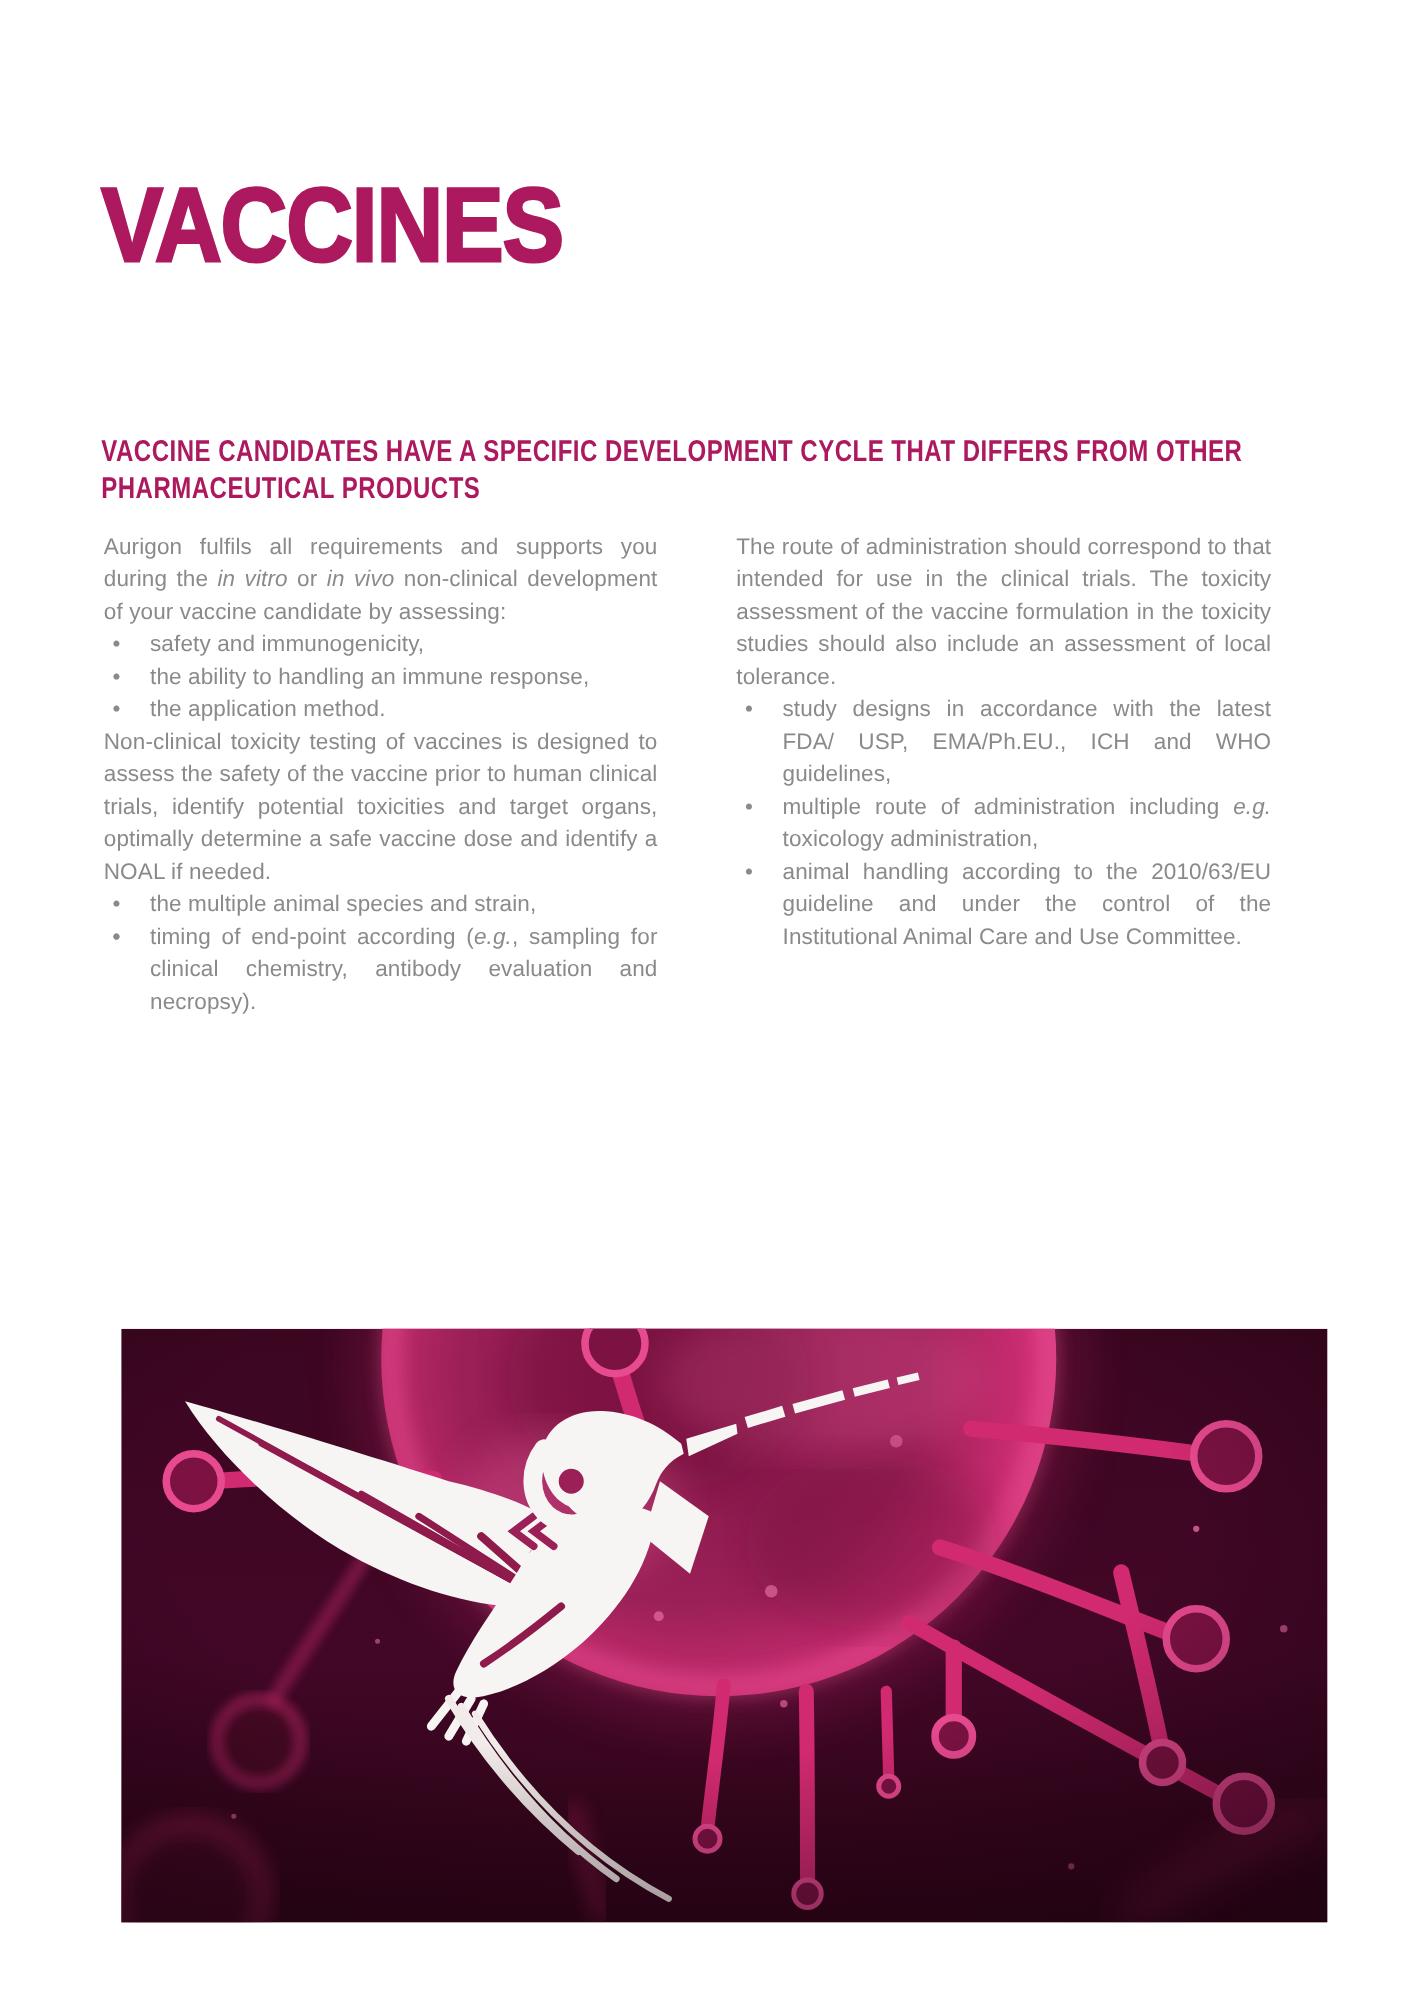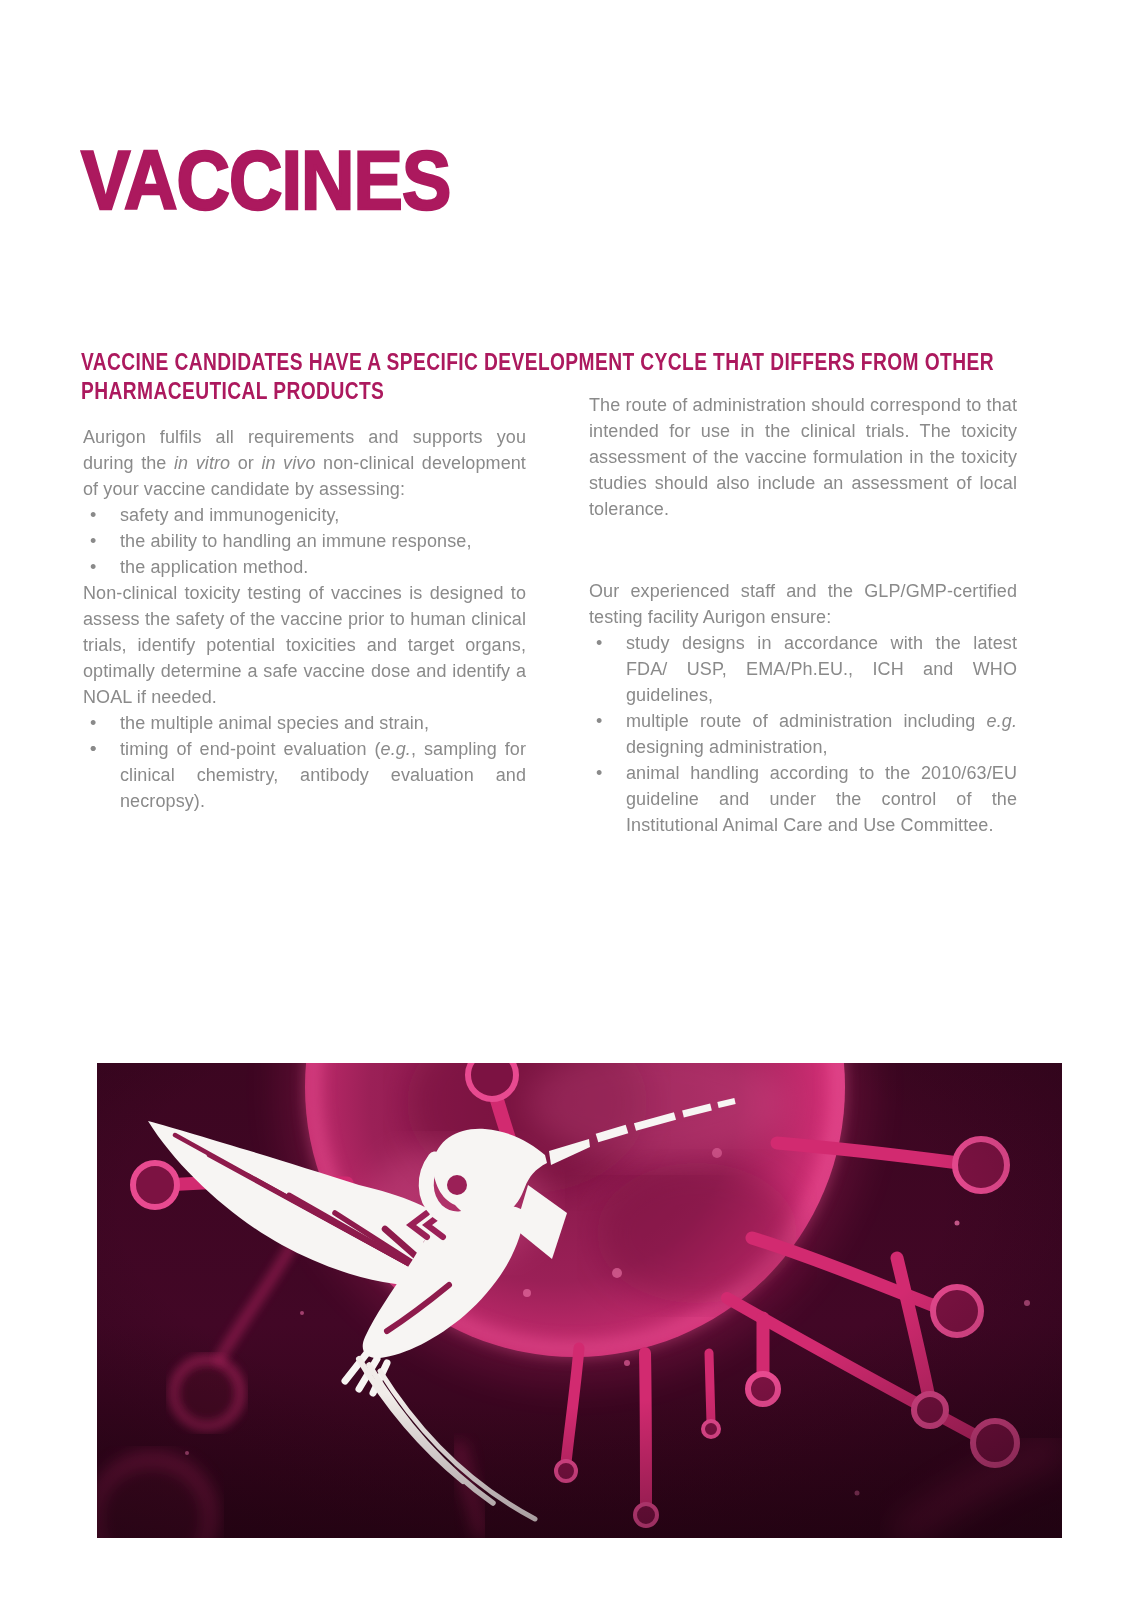--- a/index.html
+++ b/index.html
@@ -21,21 +21,21 @@
     position:absolute;left:81px;top:347px;margin:0;width:1150px;
     font-size:24px;line-height:29px;font-weight:bold;letter-spacing:.5px;
     color:var(--accent);transform:scaleX(.8);transform-origin:0 0;
   }
   .col{
     position:absolute;color:var(--body-gray);
     font-size:18px;line-height:26px;letter-spacing:.1px;
     text-align:justify;
   }
   #left-col{left:83px;top:424px;width:443px;}
-  #right-col{left:589px;top:392px;width:428px;}
+  #right-col{left:589px;top:424px;width:428px;}
   .block{margin-top:26px;}
   .col .block:first-child{margin-top:0;}
   .col ul.bullets{margin-top:0;}
   .para{margin:0;}
   .para + .para{margin-top:56px;}
   ul.bullets{margin:0;padding:0;list-style:none;}
   ul.bullets li{position:relative;padding-left:37px;text-align:justify;}
   ul.bullets .marker{position:absolute;left:7px;top:0;}
   .figure-wrap{
     position:absolute;left:97px;top:1063px;width:965px;height:475px;
@@ -55,30 +55,29 @@
       <p class="block para"><span>Aurigon fulfils all requirements and supports you during the </span><i>in vitro</i><span> or </span><i>in vivo</i><span> non-clinical development of your vaccine candidate by assessing:</span></p>
       <ul class="block bullets">
         <li><span class="marker">•</span><span>safety and immunogenicity,</span></li>
         <li><span class="marker">•</span><span>the ability to handling an immune response,</span></li>
         <li><span class="marker">•</span><span>the application method.</span></li>
       </ul>
       <p class="block para"><span>Non-clinical toxicity testing of vaccines is designed to assess the safety of the vaccine prior to human clinical trials, identify potential toxicities and target organs, optimally determine a safe vaccine dose and identify a NOAL if needed.</span></p>
       <ul class="block bullets">
         <li><span class="marker">•</span><span>the multiple animal species and strain,</span></li>
         <li><span class="marker">•</span></li>
-        <li><span class="marker">•</span><span>timing of end-point evaluation (</span><i>e.g.</i><span>, sampling for clinical chemistry, antibody evaluation and necropsy).</span></li>
+        <li><span class="marker">•</span><span>timing of end-point according (</span><i>e.g.</i><span>, sampling for clinical chemistry, antibody evaluation and necropsy).</span></li>
       </ul>
     </div>
 
   <div class="col" id="right-col">
       <p class="block para"><span>The route of administration should correspond to that intended for use in the clinical trials. The toxicity assessment of the vaccine formulation in the toxicity studies should also include an assessment of local tolerance.</span></p>
-      <p class="block para"><span>Our experienced staff and the GLP/GMP-certified testing facility Aurigon ensure:</span></p>
       <ul class="block bullets">
         <li><span class="marker">•</span><span>study designs in accordance with the latest FDA/ USP, EMA/Ph.EU., ICH and WHO guidelines,</span></li>
-        <li><span class="marker">•</span><span>multiple route of administration including </span><i>e.g.</i><span> designing administration,</span></li>
+        <li><span class="marker">•</span><span>multiple route of administration including </span><i>e.g.</i><span> toxicology administration,</span></li>
         <li><span class="marker">•</span><span>animal handling according to the 2010/63/EU guideline and under the control of the Institutional Animal Care and Use Committee.</span></li>
       </ul>
     </div>
 
   <div class="figure-wrap">
     <svg width="965" height="475" viewBox="0 0 965 475">
       <defs>
         <linearGradient id="bgG" x1="0" y1="0" x2="0" y2="1">
           <stop offset="0" stop-color="#3c0621"></stop>
           <stop offset="0.55" stop-color="#420726"></stop>

